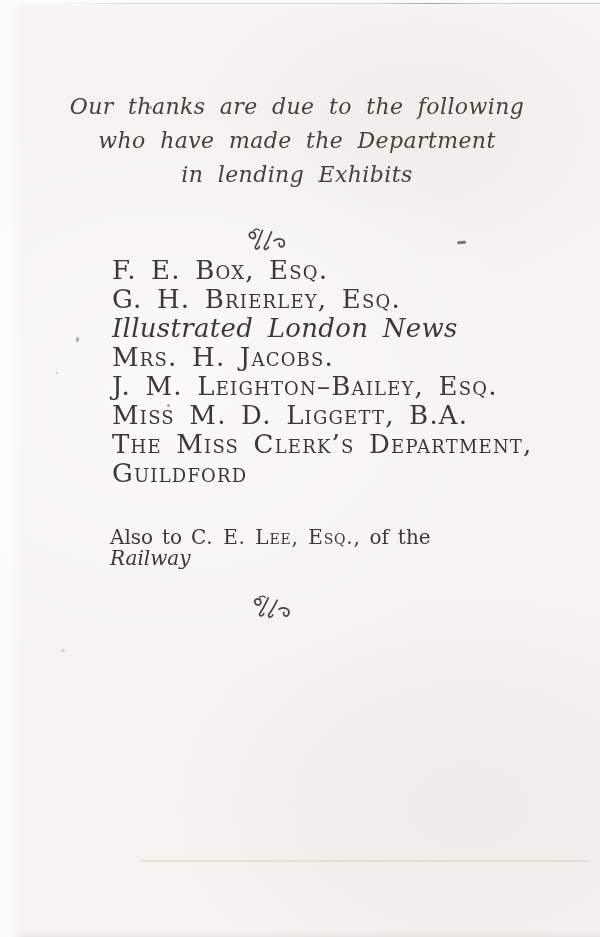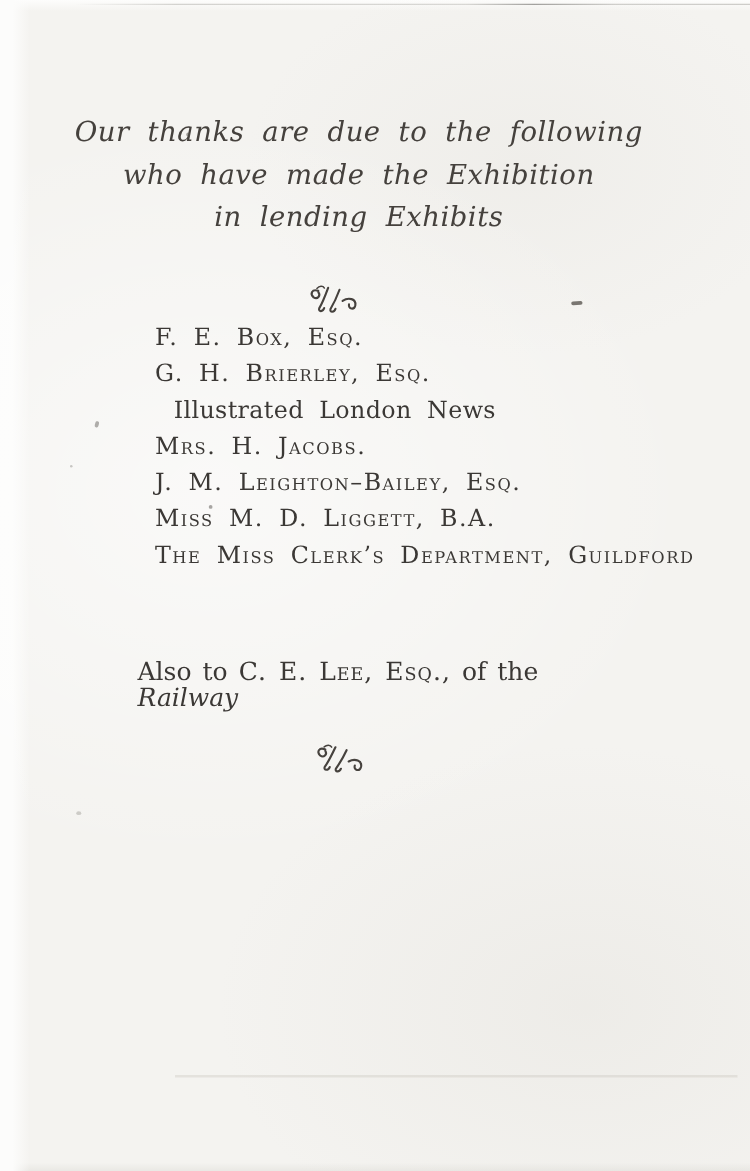--- a/index.html
+++ b/index.html
@@ -21,21 +21,21 @@
       linear-gradient(90deg, #fcfcfb 0px, #fcfcfb 10px, rgba(252,252,251,0) 24px),
       linear-gradient(180deg, #fdfdfc 0px, rgba(253,253,252,0) 9px),
       linear-gradient(0deg, #e9e8e4 0px, rgba(233,232,228,0) 7px),
       #f4f3f0;
   }
 
   
   .intro {
     position: absolute;
     top: 90px;
-    left: 4px;
+    left: 14px;
     width: 566px;
     text-align: center;
     font-style: italic;
     font-size: 22px;
     line-height: 34px;
     letter-spacing: 0.4px;
     word-spacing: 7px;
     color: #45413d;
   }
 
@@ -45,37 +45,37 @@
     width: 44px;
     height: 27px;
   }
   .ornament-top { left: 246px; top: 226px; transform: rotate(-3deg); }
   .ornament-bottom { left: 251px; top: 594px; transform: rotate(2deg); }
   .ornament svg { width: 100%; height: 100%; }
 
   
   .lenders {
     position: absolute;
-    left: 124px;
+    left: 112px;
     top: 256px;
     margin: 0;
     padding: 0;
     list-style: none;
-    font-size: 19px;
+    font-size: 26px;
     line-height: 29px;
     font-variant: small-caps;
     letter-spacing: 1.2px;
     word-spacing: 5px;
     color: #3b3835;
   }
   .lenders .italic-entry {
     font-variant: normal;
+    font-style: italic;
     letter-spacing: 0.3px;
     word-spacing: 6px;
-    margin-left: 15px;
   }
 
   
   .note {
     position: absolute;
     left: 110px;
     top: 527px;
     margin: 0;
     width: 330px;
     font-size: 20px;
@@ -121,21 +121,21 @@
 </style>
 </head>
 <body>
 
 <div class="page">
 
   <div class="top-hairline"></div>
 
   <section class="intro">
     <div>Our thanks are due to the following</div>
-    <div>who have made the Exhibition</div>
+    <div>who have made the Department</div>
     <div>in lending Exhibits</div>
   </section>
 
   <div class="ornament ornament-top">
     <svg viewBox="0 0 44 27" fill="none" stroke="#46423e" stroke-width="1.7" stroke-linecap="round">
       <path d="M9 6 C4 4 2 8 5 11 C8 13 11 10 9 7"></path>
       <path d="M17 4 C14 11 11 17 9 20 C8 23 12 23 13 20"></path>
       <path d="M26 6 C23 13 20 18 18 21 C17 24 21 24 22 21"></path>
       <path d="M28 15 C33 12 39 14 38 19 C37 23 32 22 33 18"></path>
       <path d="M8 4 C10 2 13 2 14 4" stroke-width="1.2"></path>

